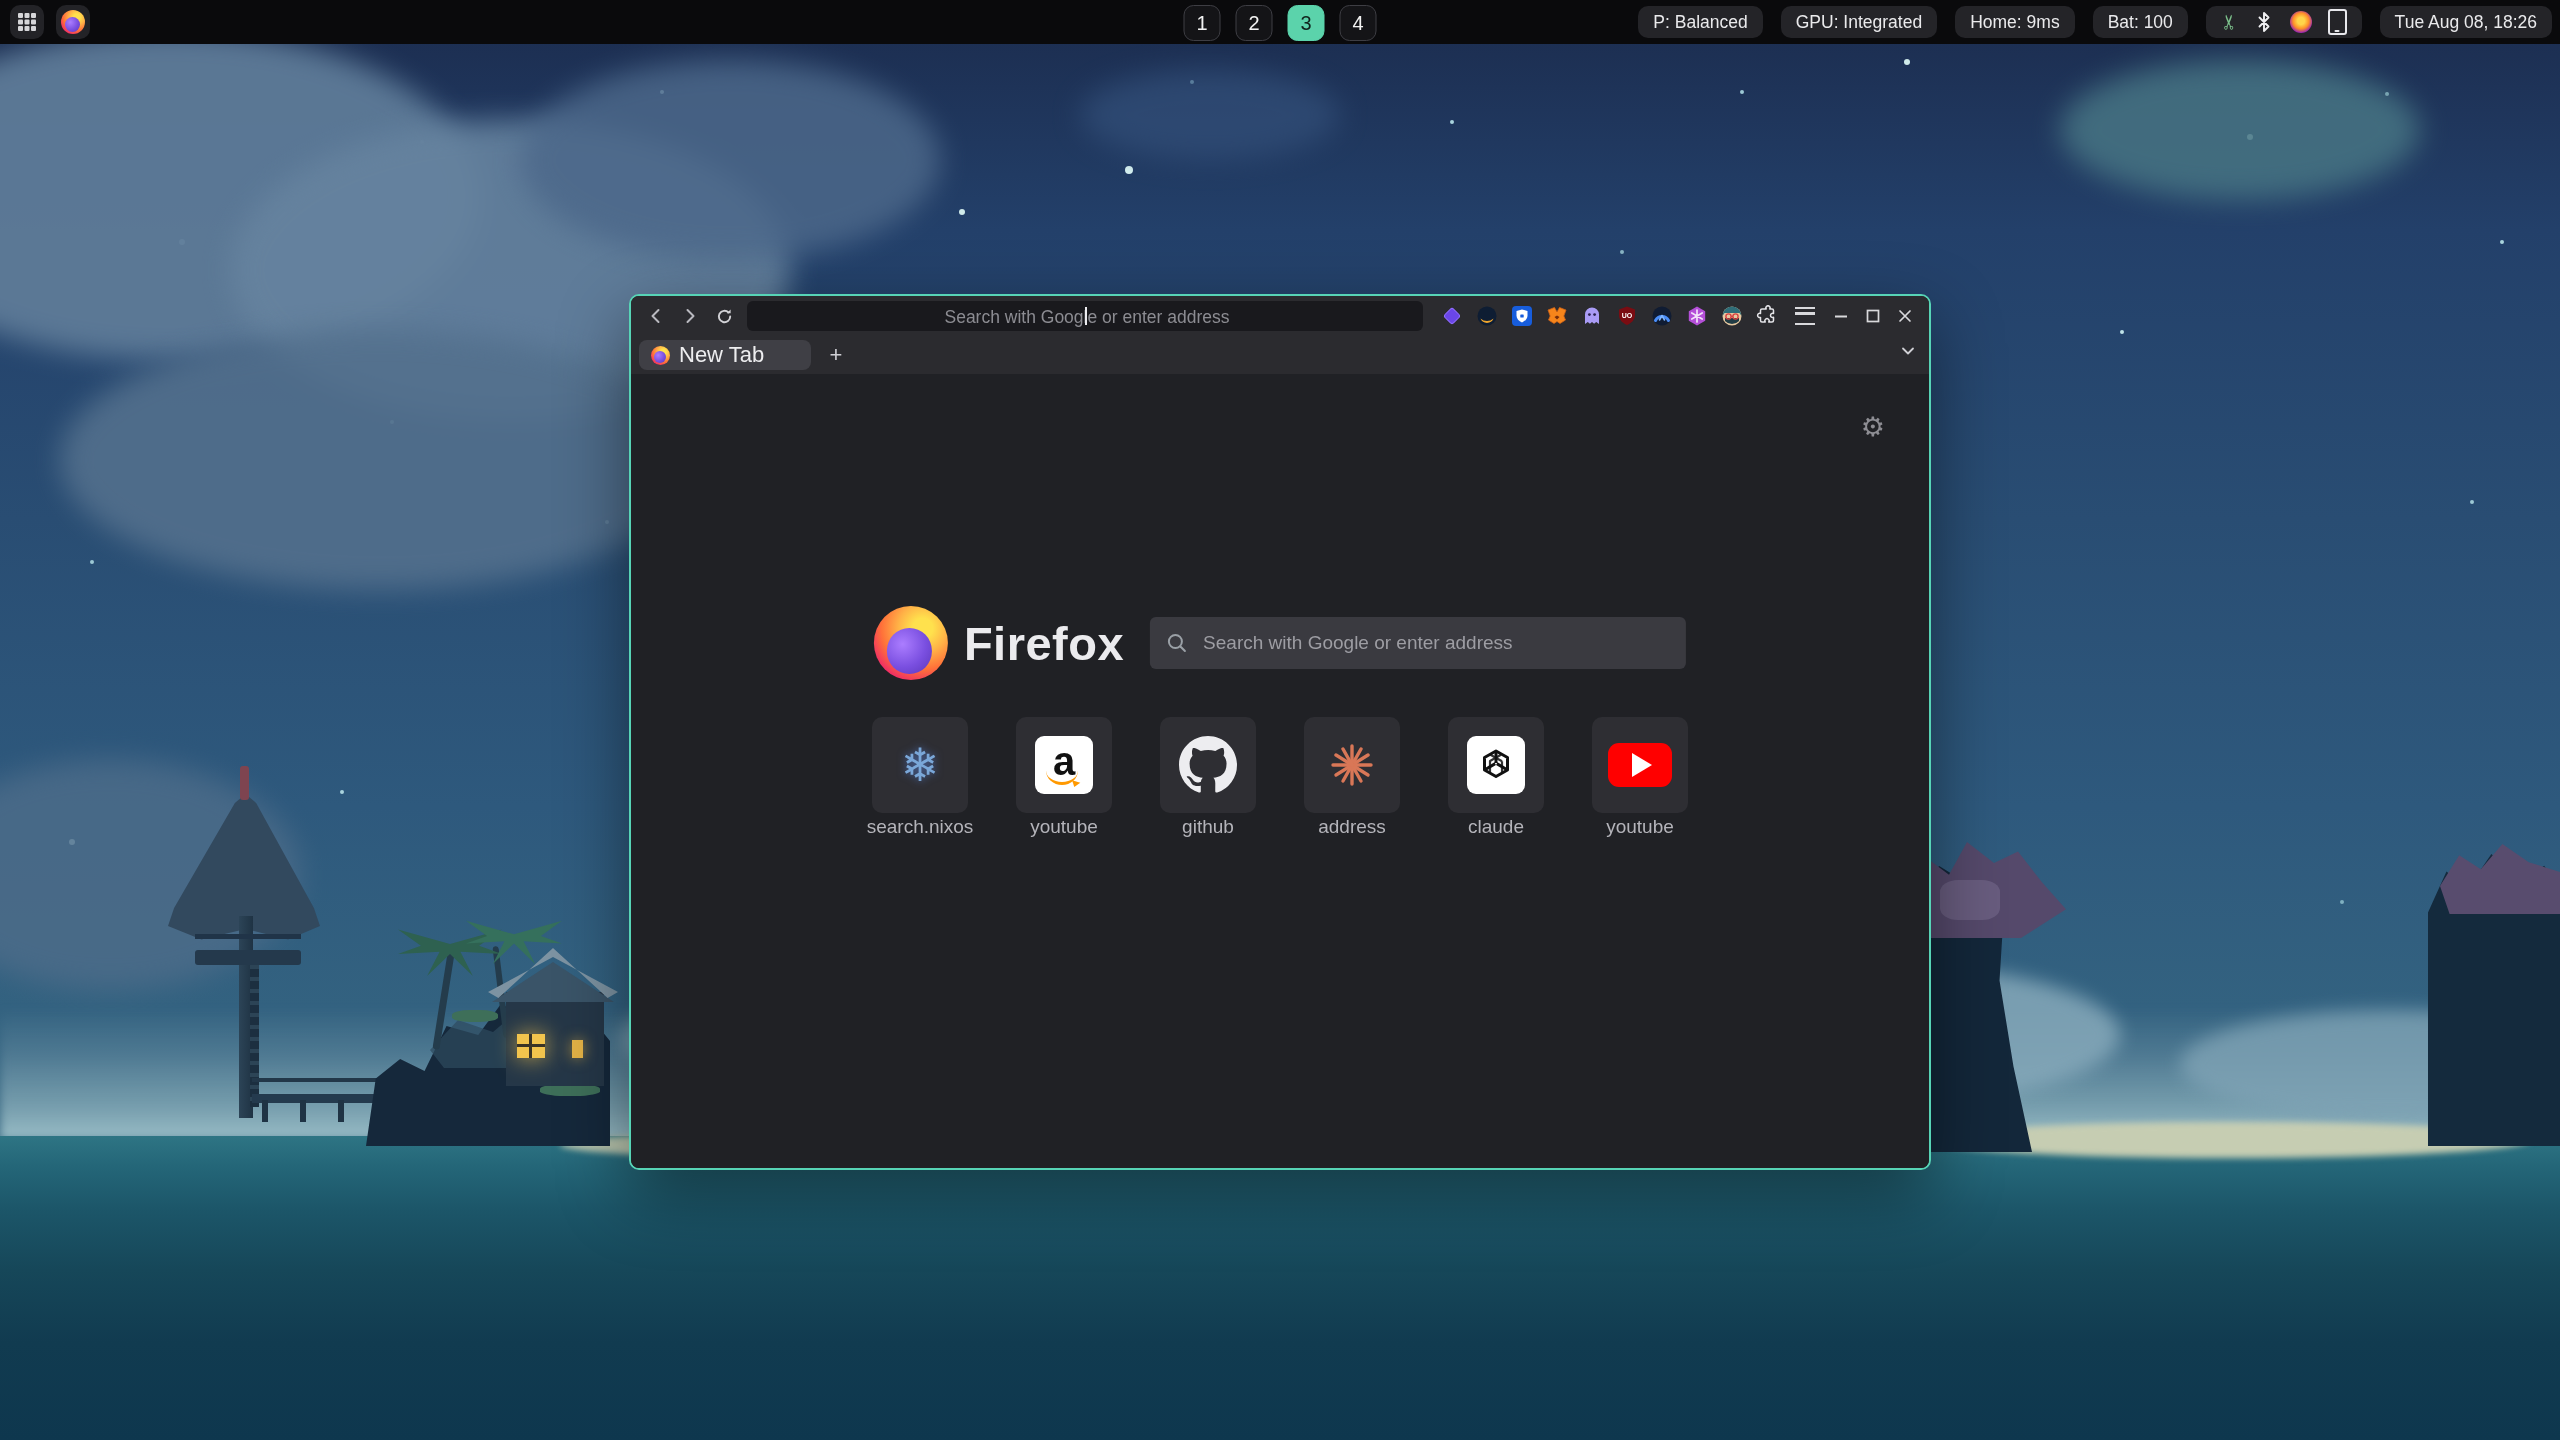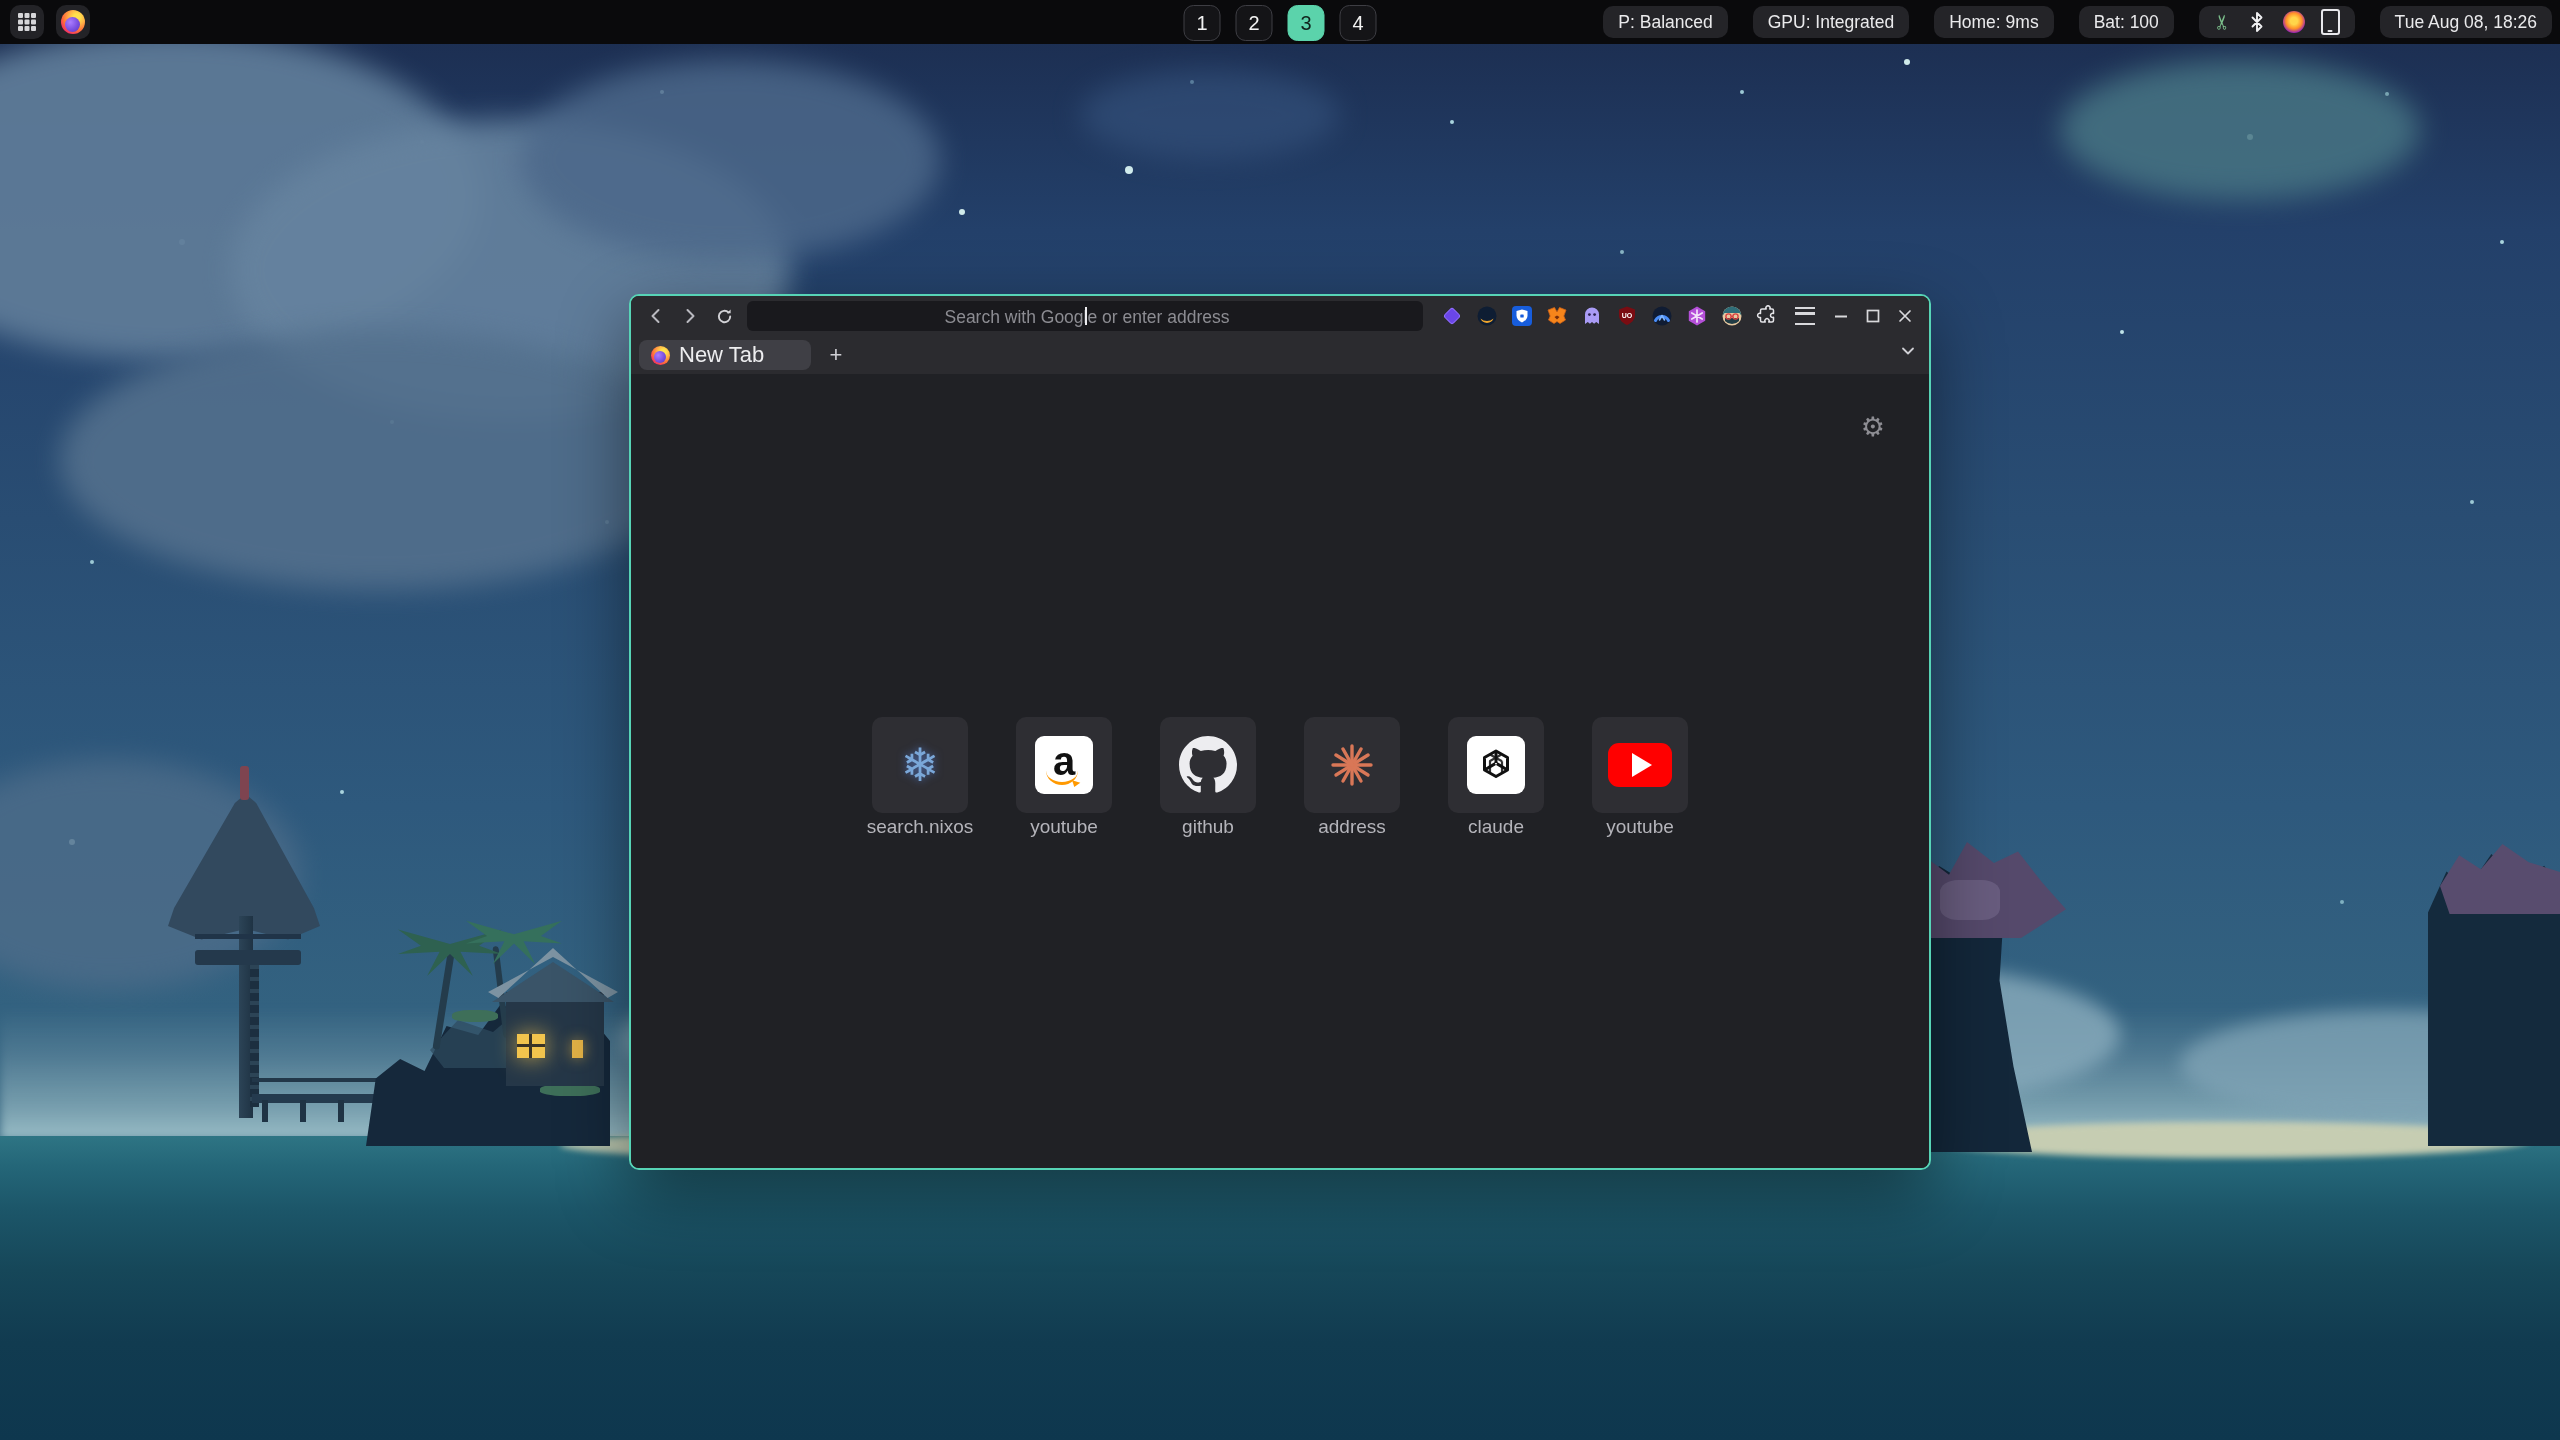--- a/index.html
+++ b/index.html
@@ -85,21 +85,21 @@
   .rockfartop{left:2440px;top:844px;width:120px;height:70px;background:#584c6e;
     clip-path:polygon(0 60%,16% 16%,34% 36%,52% 0,74% 26%,100% 40%,100% 100%,8% 100%);}
   
   #topbar{position:absolute;left:0;top:0;right:0;height:44px;background:#0a0a0c;z-index:40;}
   .tb-left{position:absolute;left:10px;top:5px;display:flex;gap:12px;}
   .tb-btn{width:34px;height:34px;border-radius:10px;background:#232327;display:flex;align-items:center;justify-content:center;}
   .tb-center{position:absolute;left:50%;top:5px;transform:translateX(-50%);display:flex;gap:15px;}
   .ws{width:35px;height:34px;border-radius:10px;background:#141417;border:1px solid #3e3e44;
     color:#f2f2f2;font-size:20px;display:flex;align-items:center;justify-content:center;}
   .ws.active{background:#5bd3ab;border-color:#5bd3ab;color:#10231c;}
-  .tb-right{position:absolute;right:8px;top:6px;display:flex;gap:25px;align-items:center;}
+  .tb-right{position:absolute;right:8px;top:6px;display:flex;gap:18px;align-items:center;}
   .pill{height:32px;border-radius:10px;background:#242428;color:#eaeaec;font-size:17.5px;
     display:flex;align-items:center;padding:0 15px;gap:16px;}
   
   .scissors{font-size:20px;color:#7cc08c;transform:rotate(-90deg);display:inline-block;line-height:1;}
   .fs-circle{width:22px;height:22px;border-radius:50%;background:radial-gradient(circle at 50% 45%,#ffd54a 0 22%,#ff9028 48%,#9c27b0 72%,#7b1fa2 100%);position:relative;}
   .phone{width:15px;height:22px;border:2px solid #e8e8ec;border-radius:3px;position:relative;}
   .phone::after{content:"";position:absolute;left:50%;bottom:1px;transform:translateX(-50%);width:5px;height:2px;background:#e8e8ec;border-radius:1px;}
   
   .ffx{border-radius:50%;position:relative;overflow:hidden;
     background:radial-gradient(circle at 66% 30%,#ffe14d 0 14%,#ffb347 34%,#ff7139 58%,#ef2868 80%,#a22b8d 100%);}
@@ -375,20 +375,33 @@
       <span class="tab-title">New Tab</span>
     </div>
     <div class="newtab-btn">+</div>
   </div>
   <svg class="alltabs" width="18" height="18" viewBox="0 0 18 18">
     <path d="M4 6.5 L9 11.5 L14 6.5" stroke="#cfcfd4" stroke-width="1.8" fill="none" stroke-linecap="round" stroke-linejoin="round"></path>
   </svg>
 
   <div class="content">
     <span class="gear">⚙</span>
+    <div class="hero">
+      <div class="brand">
+        <div class="ffx" style="width:74px;height:74px;"></div>
+        <span class="wordmark">Firefox</span>
+      </div>
+      <div class="searchbox">
+        <svg width="22" height="22" viewBox="0 0 22 22">
+          <circle cx="9.5" cy="9.5" r="6.5" fill="none" stroke="#9aa0a6" stroke-width="2"></circle>
+          <path d="M14.5 14.5 L19 19" stroke="#9aa0a6" stroke-width="2" stroke-linecap="round"></path>
+        </svg>
+        <input type="text" placeholder="Search with Google or enter address" style="">
+      </div>
+    </div>
     <div class="tiles">
       <div class="tile">
         <div class="tile-card">
           <span class="nix">❄</span>
         </div>
         <span class="tile-label">search.nixos</span>
       </div>
       <div class="tile">
         <div class="tile-card">
           <div class="whitecard">

